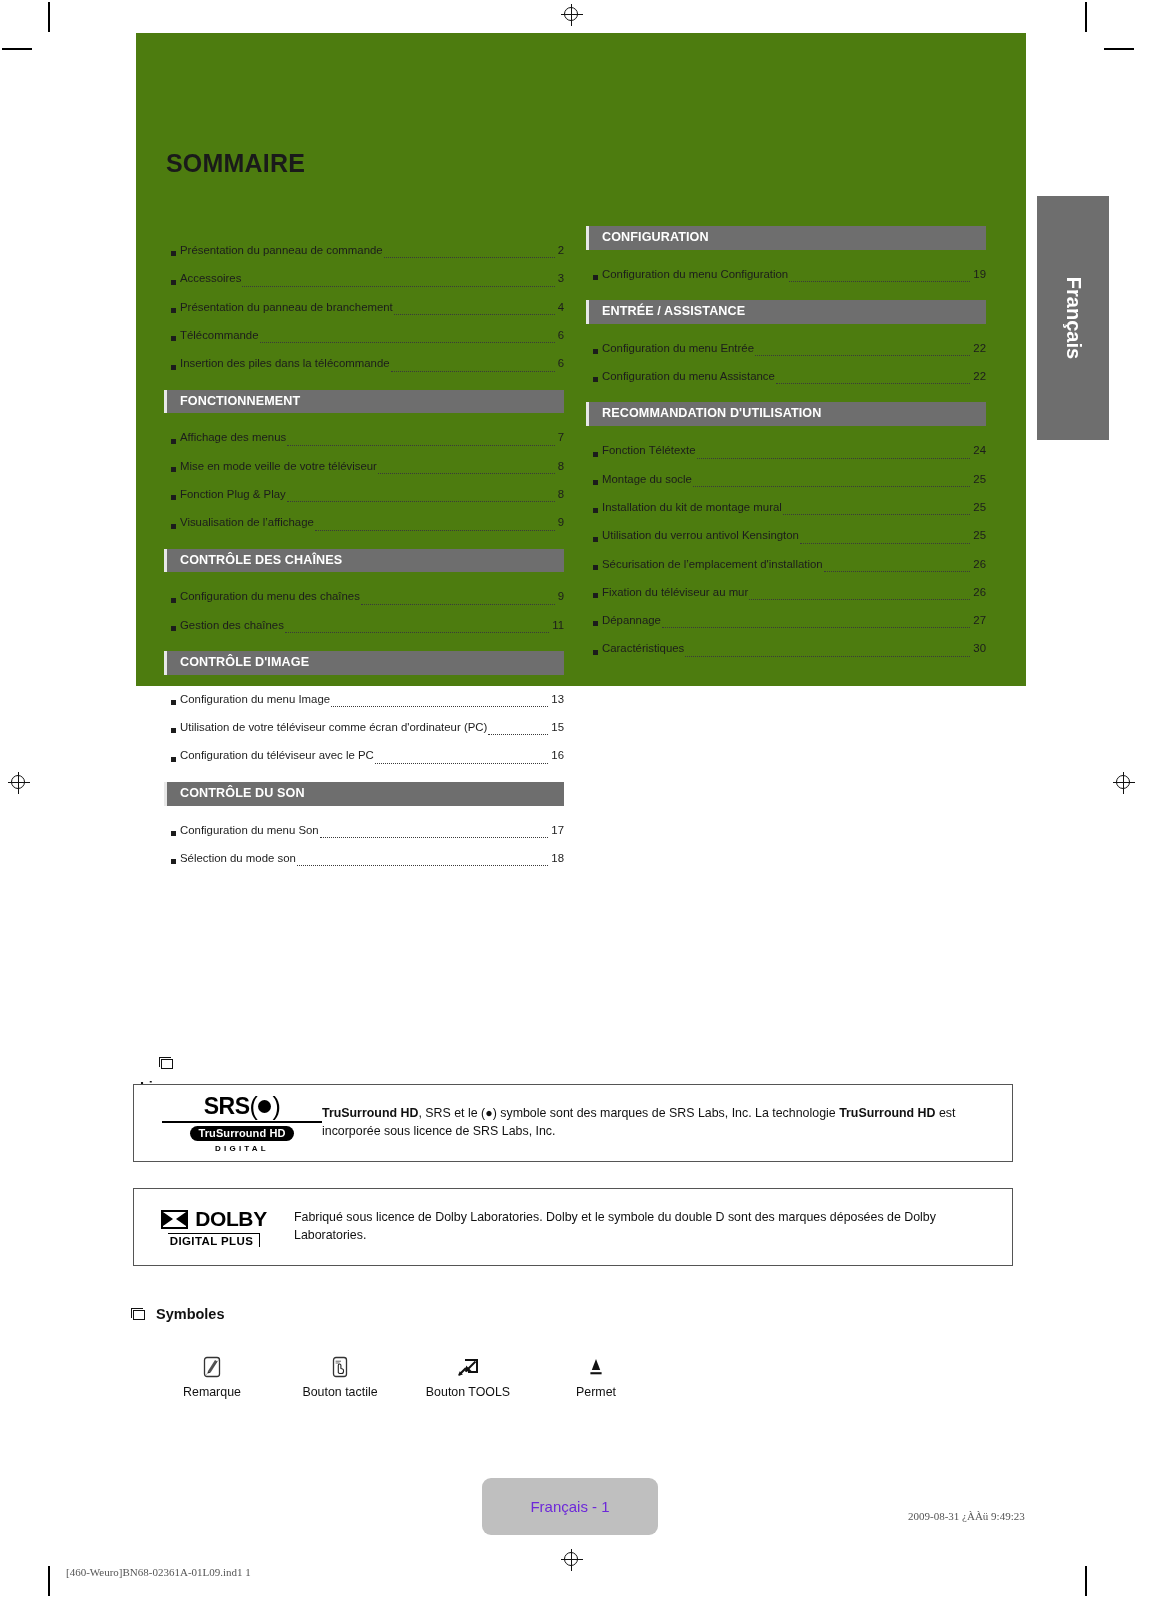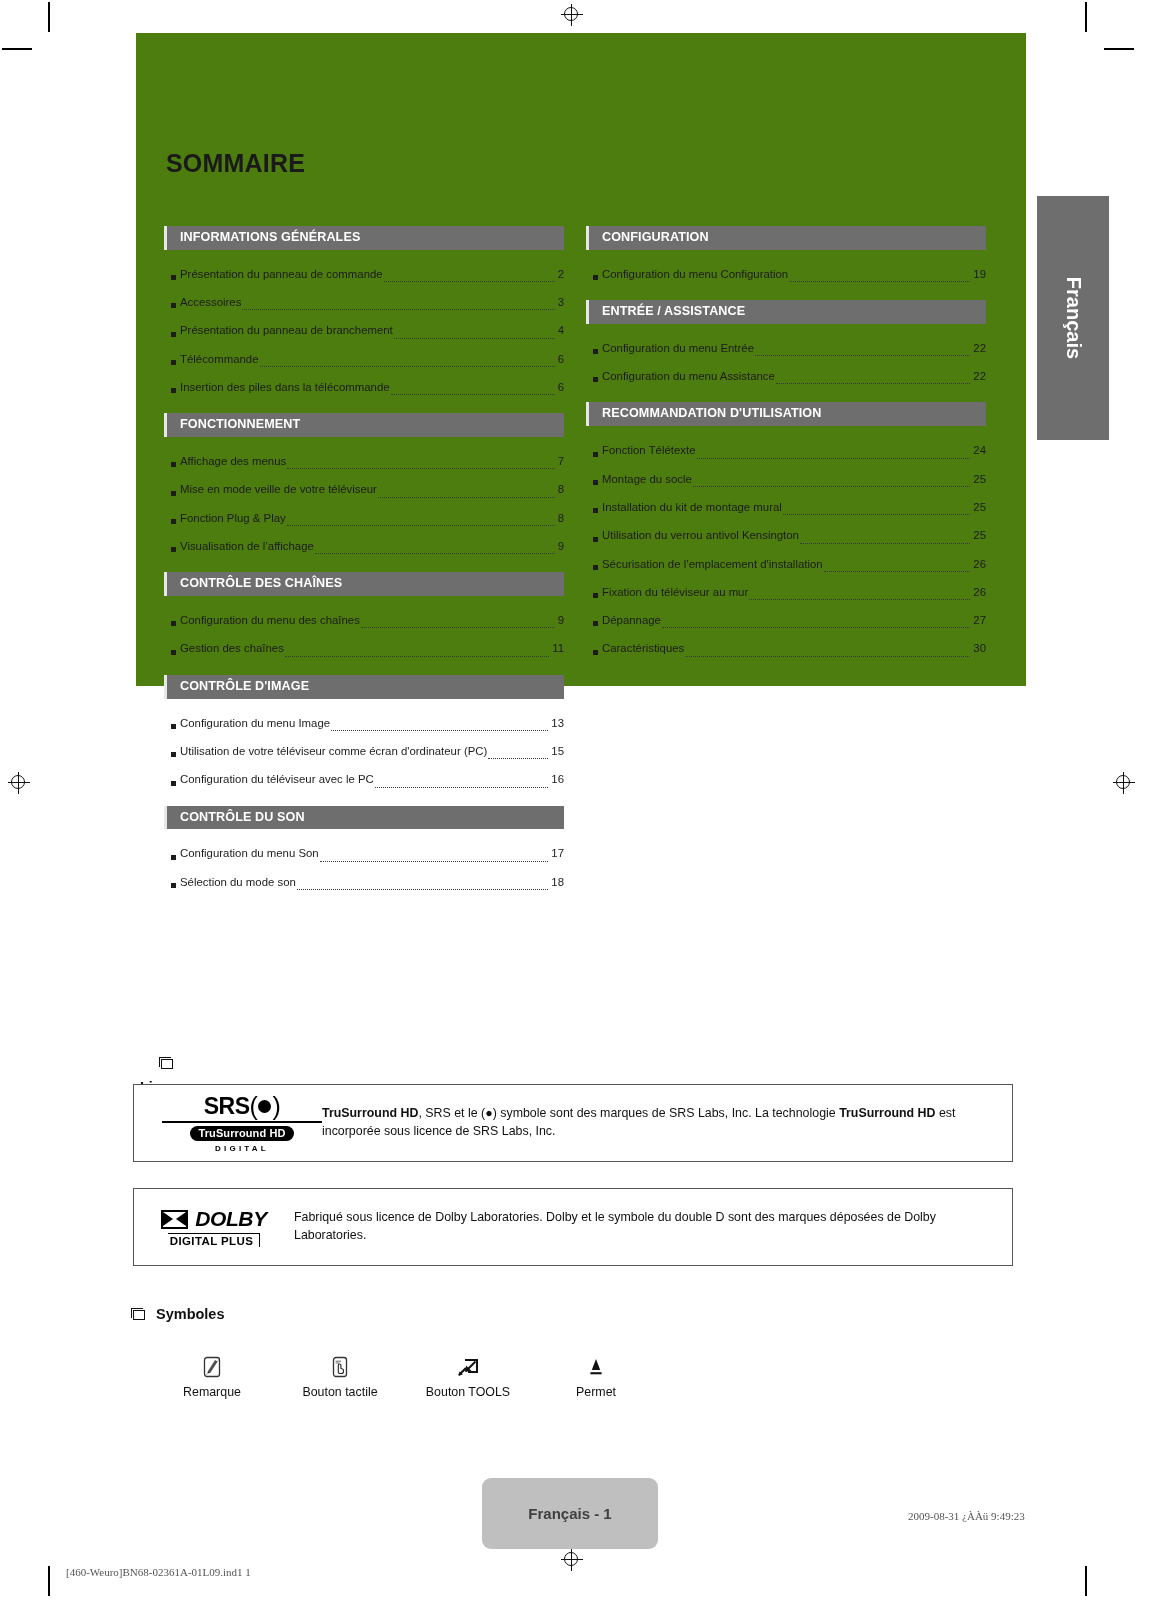--- a/index.html
+++ b/index.html
@@ -90,45 +90,45 @@
   .srs-main .par{font-size:25px;font-weight:normal;}
   .srs-dot{display:inline-block;width:13px;height:13px;border-radius:50%;
     background:#000;margin:0 1px;}
   .srs-bar{width:100%;height:2px;background:#000;margin:2px 0 3px;}
   .srs-pill{background:#000;color:#fff;font-size:11px;font-weight:bold;
     border-radius:9px;padding:1.5px 9px;letter-spacing:.1px;}
   .srs-dig{font-size:8px;letter-spacing:3.2px;color:#000;margin-top:3px;
     font-weight:bold;}
 
   
-  .dol-row{display:flex;align-items:center;gap:7px;font-style:italic;}
+  .dol-row{display:flex;align-items:center;gap:7px;}
   .dol-mark{width:27px;height:19px;border:2.2px solid #000;box-sizing:border-box;
     position:relative;background:#fff;}
   .dol-mark:before,.dol-mark:after{content:"";position:absolute;top:0;
     width:0;height:0;border-top:7.4px solid transparent;
     border-bottom:7.4px solid transparent;}
   .dol-mark:before{left:0;border-left:10px solid #000;}
   .dol-mark:after{right:0;border-right:10px solid #000;}
   .dol-word{font-size:21px;font-weight:bold;letter-spacing:-.4px;color:#000;}
   .dol-sub{font-size:11.5px;font-weight:bold;letter-spacing:.4px;color:#000;
     border-top:1.6px solid #000;border-right:1.6px solid #000;
     padding:1px 6px 0 2px;margin-top:2px;}
 
   
   #symbols-row{position:absolute;display:flex;}
   .sym{display:flex;flex-direction:column;align-items:center;width:128px;}
   .sym .glyph{height:30px;display:flex;align-items:flex-end;justify-content:center;}
   .sym .lbl{font-size:12.4px;color:#111;margin-top:7px;}
 
   
   #page-pill{
-    position:absolute;left:482px;top:1478px;width:176px;height:71px;
+    position:absolute;left:482px;top:1478px;width:176px;height:57px;
     background:#bfbfbf;border-radius:9px;
     display:flex;align-items:center;justify-content:center;
-    font-size:15px;font-weight:bold;color:#404040;
+    font-size:15px;font-weight:normal;color:#6d28d9;
   }
   .foot-txt{position:absolute;font-family:"Liberation Serif",serif;
     font-size:11px;color:#555;white-space:nowrap;}
 </style>
 </head>
 <body>
 
 <div class="cmark" style="left:48px;top:2px;width:1.6px;height:30px;"></div>
 <div class="cmark" style="left:2px;top:48px;width:30px;height:1.6px;"></div>
 <div class="cmark" style="left:1085px;top:2px;width:1.6px;height:30px;"></div>
@@ -148,21 +148,20 @@
 <div class="reg" style="left:561px;top:1549px;">
     <span class="circ"></span>
   </div>
 
 <div id="toc-panel">
 
   <div id="sommaire-title">SOMMAIRE</div>
 
   <div class="col col-left" id="toc-col-left">
       <div class="sec-wrap">
-        <div class="sec-head">INFORMATIONS GÉNÉRALES</div>
         <div class="entries">
           <div class="entry">
             <span class="bullet"></span>
             <span class="etxt">Présentation du panneau de commande</span>
             <span class="dots"></span>
             <span class="pg">2</span>
           </div>
           <div class="entry">
             <span class="bullet"></span>
             <span class="etxt">Accessoires</span>

